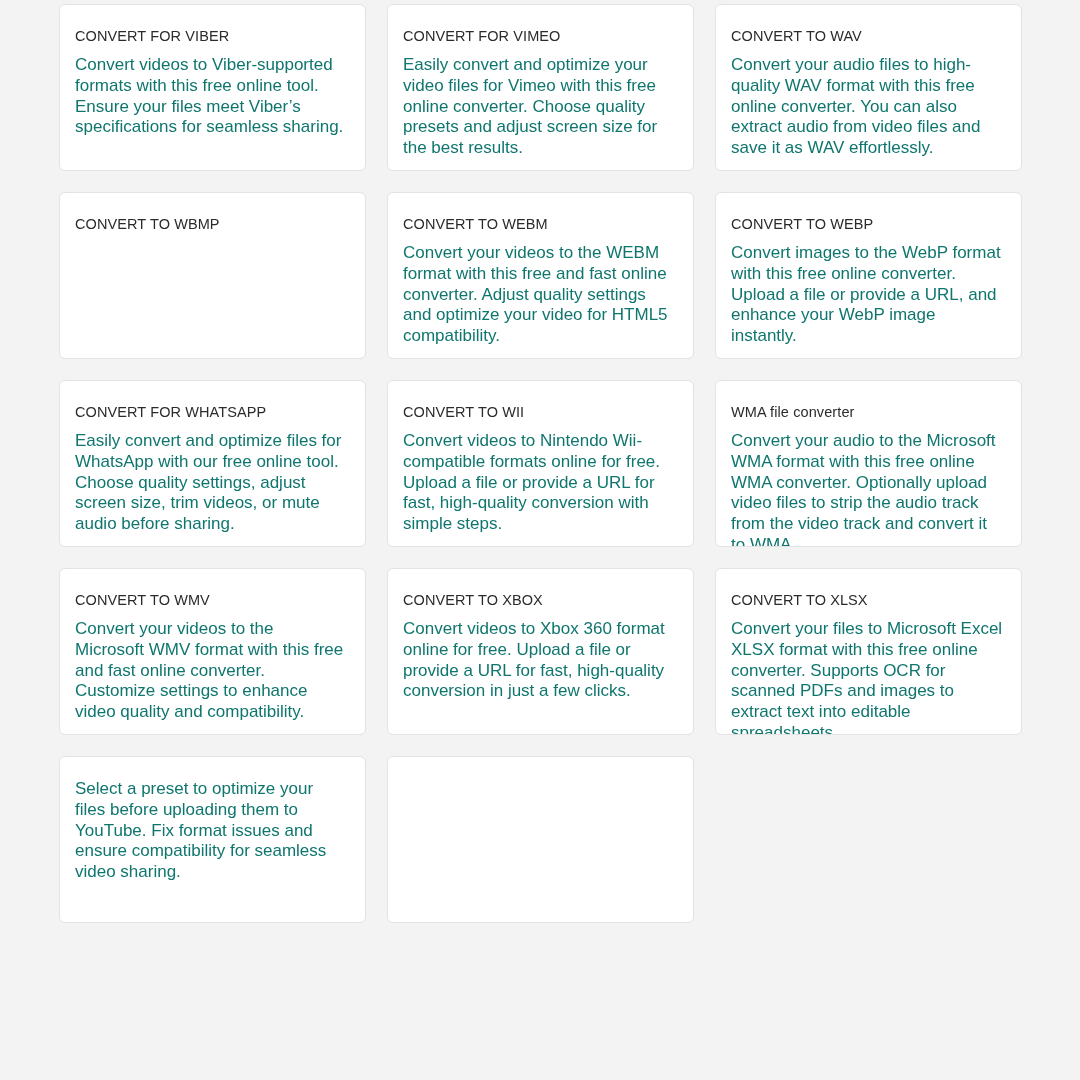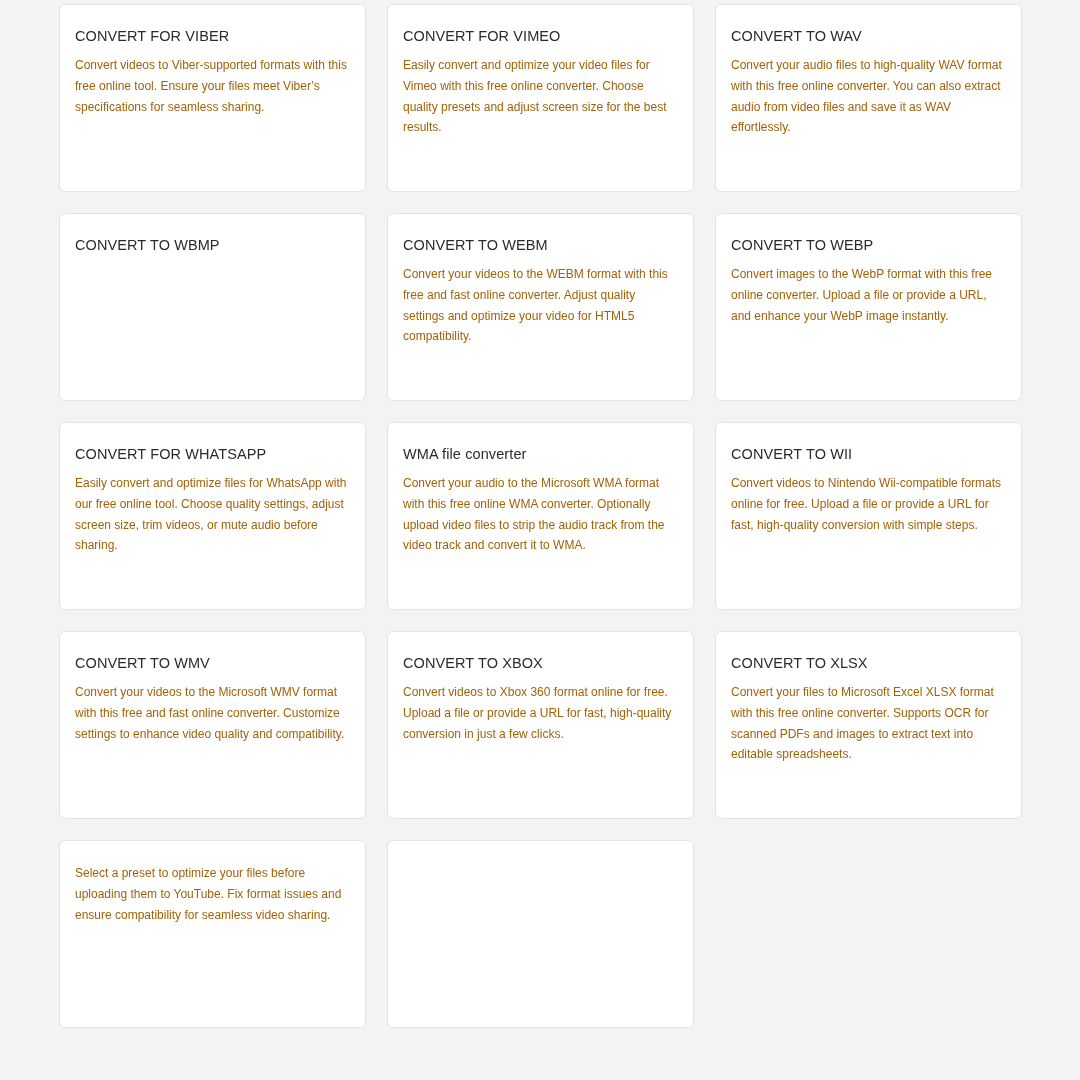--- a/index.html
+++ b/index.html
@@ -25,39 +25,39 @@
     grid-template-columns: repeat(3, 307px);
     column-gap: 21px;
     row-gap: 21px;
     align-content: start;
   }
 
   .tool-card {
     background: #ffffff;
     border: 1px solid #e3e3e3;
     border-radius: 6px;
-    height: 188px;
+    height: 167px;
     padding: 22px 18px 16px 15px;
     overflow: hidden;
   }
 
   .card-title {
     font-size: 14.5px;
     line-height: 19px;
     color: #2b2b2b;
     font-weight: 400;
     letter-spacing: 0.1px;
     margin-bottom: 9px;
     white-space: nowrap;
   }
 
   .card-desc {
-    font-size: 12px;
+    font-size: 17px;
     line-height: 20.8px;
-    color: #a16207;
+    color: #0f766e;
     font-weight: 400;
   }
 </style>
 </head>
 <body>
 
 <div class="tool-grid">
     <a class="tool-card">
       <div class="card-title">CONVERT FOR VIBER</div>
       <div class="card-desc">Convert videos to Viber-supported formats with this free online tool. Ensure your files meet Viber’s specifications for seamless sharing.</div>
@@ -79,26 +79,26 @@
     </a>
     <a class="tool-card">
       <div class="card-title">CONVERT TO WEBP</div>
       <div class="card-desc">Convert images to the WebP format with this free online converter. Upload a file or provide a URL, and enhance your WebP image instantly.</div>
     </a>
     <a class="tool-card">
       <div class="card-title">CONVERT FOR WHATSAPP</div>
       <div class="card-desc">Easily convert and optimize files for WhatsApp with our free online tool. Choose quality settings, adjust screen size, trim videos, or mute audio before sharing.</div>
     </a>
     <a class="tool-card">
+      <div class="card-title">CONVERT TO WII</div>
+      <div class="card-desc">Convert videos to Nintendo Wii-compatible formats online for free. Upload a file or provide a URL for fast, high-quality conversion with simple steps.</div>
+    </a>
+    <a class="tool-card">
       <div class="card-title">WMA file converter</div>
       <div class="card-desc">Convert your audio to the Microsoft WMA format with this free online WMA converter. Optionally upload video files to strip the audio track from the video track and convert it to WMA.</div>
-    </a>
-    <a class="tool-card">
-      <div class="card-title">CONVERT TO WII</div>
-      <div class="card-desc">Convert videos to Nintendo Wii-compatible formats online for free. Upload a file or provide a URL for fast, high-quality conversion with simple steps.</div>
     </a>
     <a class="tool-card">
       <div class="card-title">CONVERT TO WMV</div>
       <div class="card-desc">Convert your videos to the Microsoft WMV format with this free and fast online converter. Customize settings to enhance video quality and compatibility.</div>
     </a>
     <a class="tool-card">
       <div class="card-title">CONVERT TO XBOX</div>
       <div class="card-desc">Convert videos to Xbox 360 format online for free. Upload a file or provide a URL for fast, high-quality conversion in just a few clicks.</div>
     </a>
     <a class="tool-card">

